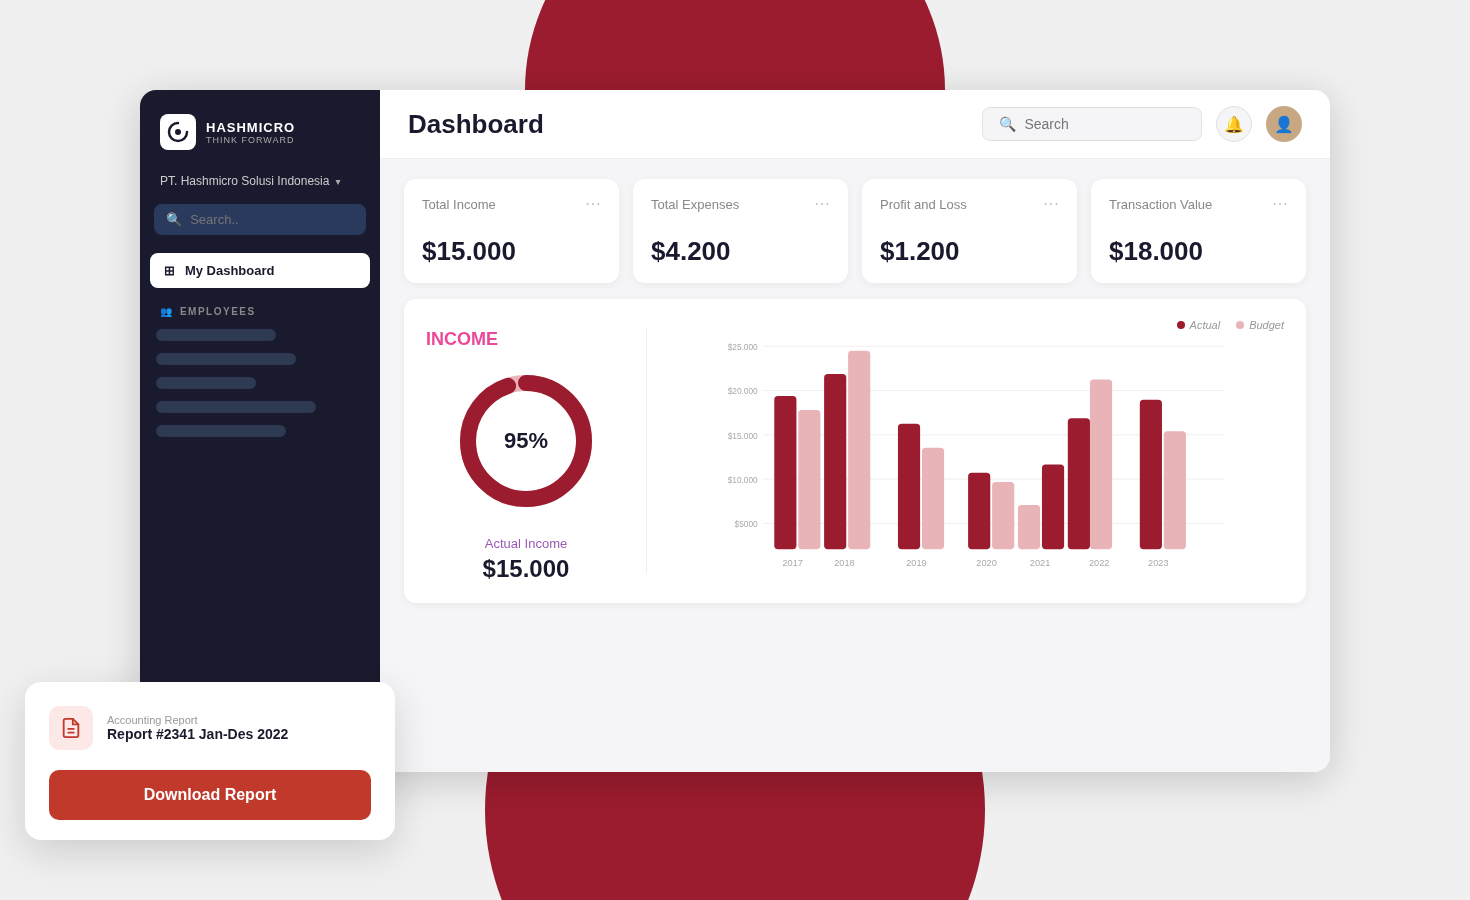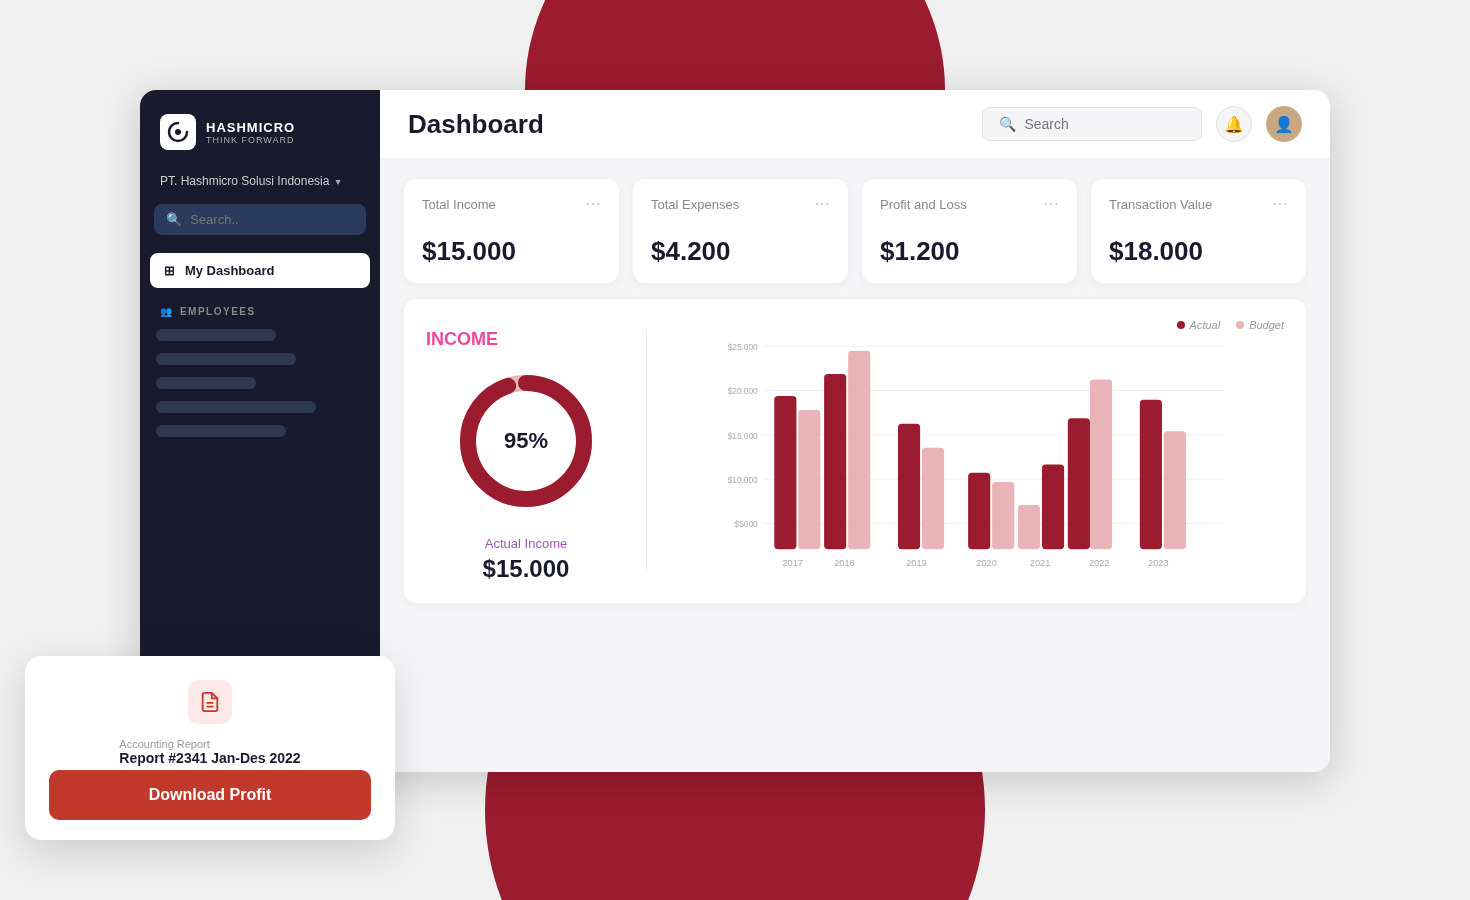--- a/index.html
+++ b/index.html
@@ -376,22 +376,21 @@
     .report-title {
       font-size: 22px;
       font-weight: 700;
       color: #1a1a2e;
       margin-bottom: 16px;
     }
     .report-item {
       display: flex;
       align-items: center;
       gap: 14px;
-      margin-bottom: 4px;
-      flex-direction: column;
+      margin-bottom: 20px;
     }
     .report-icon {
       width: 44px;
       height: 44px;
       background: #fde8e8;
       border-radius: 10px;
       display: flex;
       align-items: center;
       justify-content: center;
       color: #c0392b;
@@ -610,14 +609,14 @@
         <polyline points="14 2 14 8 20 8"></polyline>
         <line x1="9" y1="13" x2="15" y2="13"></line>
         <line x1="9" y1="17" x2="15" y2="17"></line>
       </svg>
     </div>
     <div>
       <div class="report-info-label">Accounting Report</div>
       <div class="report-info-name">Report #2341 Jan-Des 2022</div>
     </div>
   </div>
-  <button class="download-btn">Download Profit</button>
+  <button class="download-btn">Download Report</button>
 </div>
 
 </body></html>

